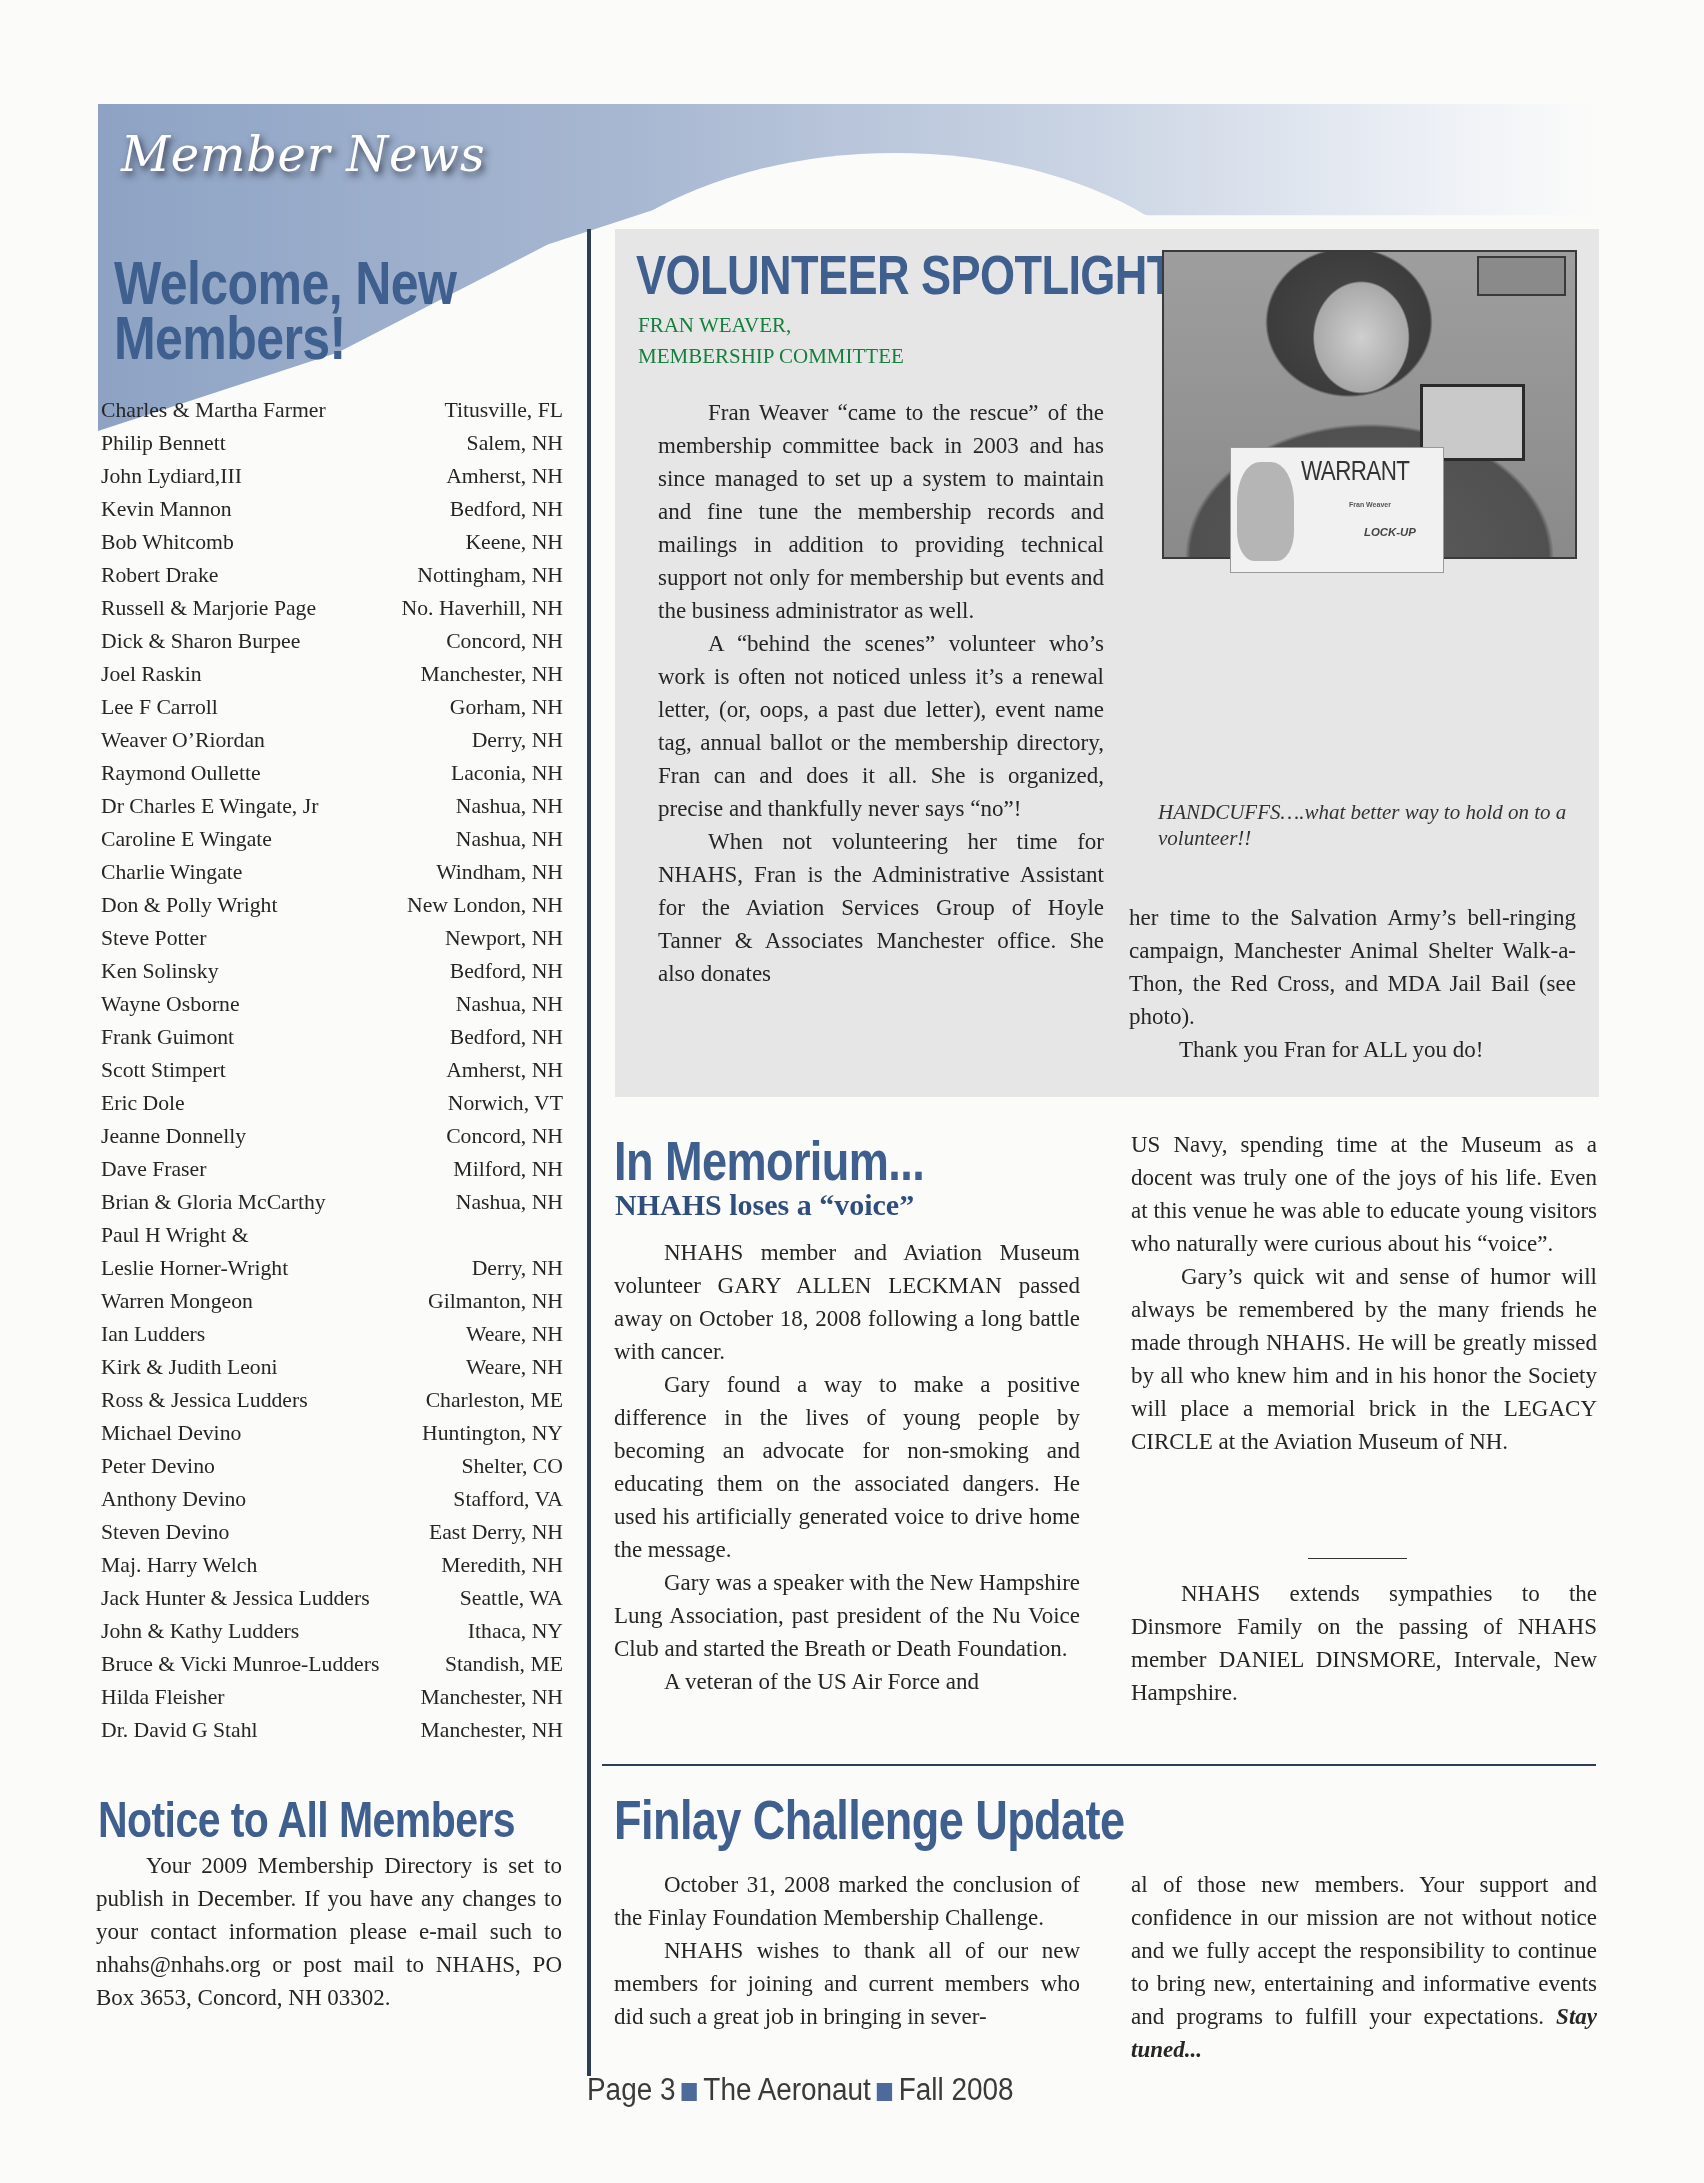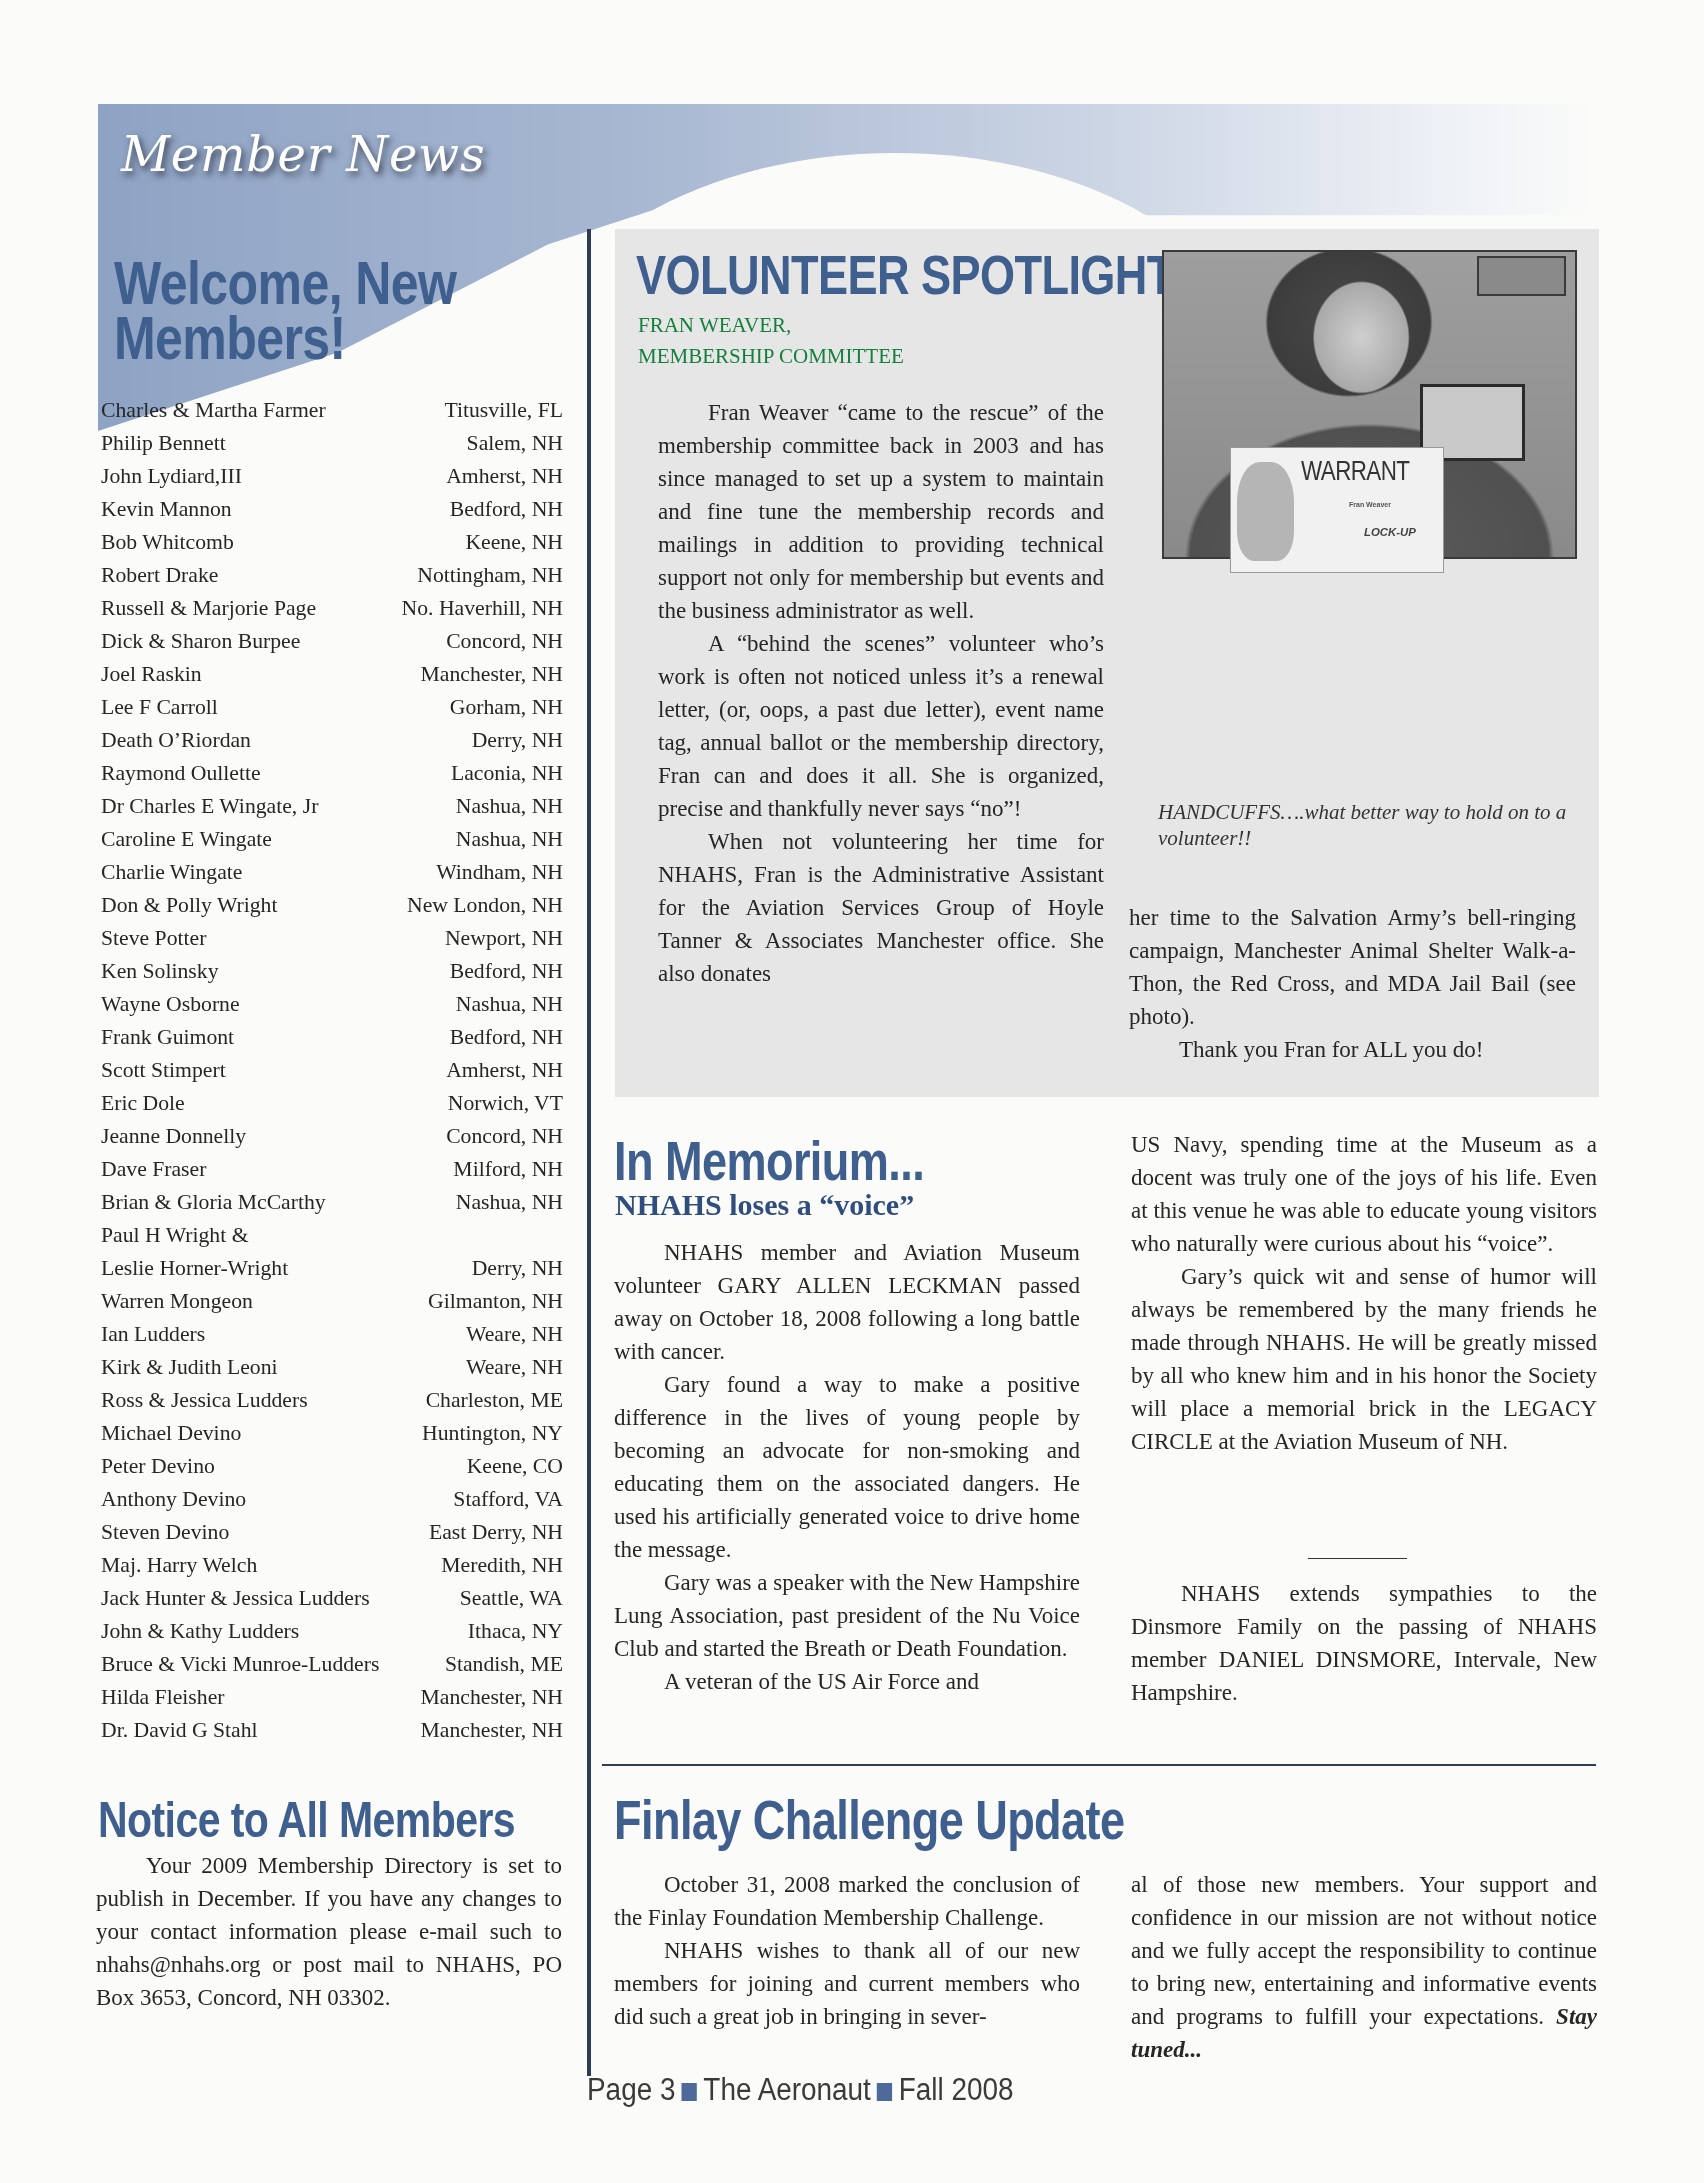--- a/index.html
+++ b/index.html
@@ -170,21 +170,21 @@
     </div>
     <div class="mrow">
       <span>Joel Raskin</span>
       <span class="city">Manchester, NH</span>
     </div>
     <div class="mrow">
       <span>Lee F Carroll</span>
       <span class="city">Gorham, NH</span>
     </div>
     <div class="mrow">
-      <span>Death O’Riordan</span>
+      <span>Weaver O’Riordan</span>
       <span class="city">Derry, NH</span>
     </div>
     <div class="mrow">
       <span>Raymond Oullette</span>
       <span class="city">Laconia, NH</span>
     </div>
     <div class="mrow">
       <span>Dr Charles E Wingate, Jr</span>
       <span class="city">Nashua, NH</span>
     </div>
@@ -259,21 +259,21 @@
     <div class="mrow">
       <span>Ross &amp; Jessica Ludders</span>
       <span class="city">Charleston, ME</span>
     </div>
     <div class="mrow">
       <span>Michael Devino</span>
       <span class="city">Huntington, NY</span>
     </div>
     <div class="mrow">
       <span>Peter Devino</span>
-      <span class="city">Keene, CO</span>
+      <span class="city">Shelter, CO</span>
     </div>
     <div class="mrow">
       <span>Anthony Devino</span>
       <span class="city">Stafford, VA</span>
     </div>
     <div class="mrow">
       <span>Steven Devino</span>
       <span class="city">East Derry, NH</span>
     </div>
     <div class="mrow">

